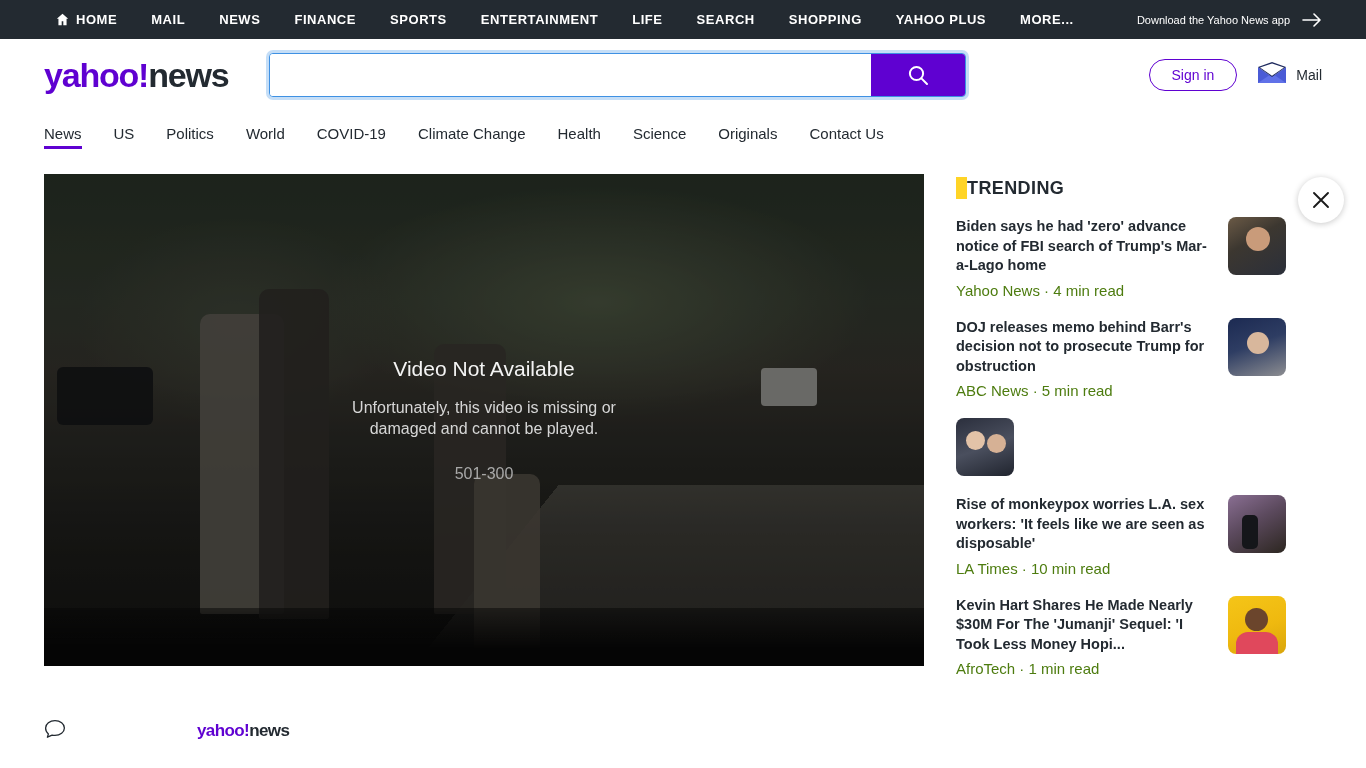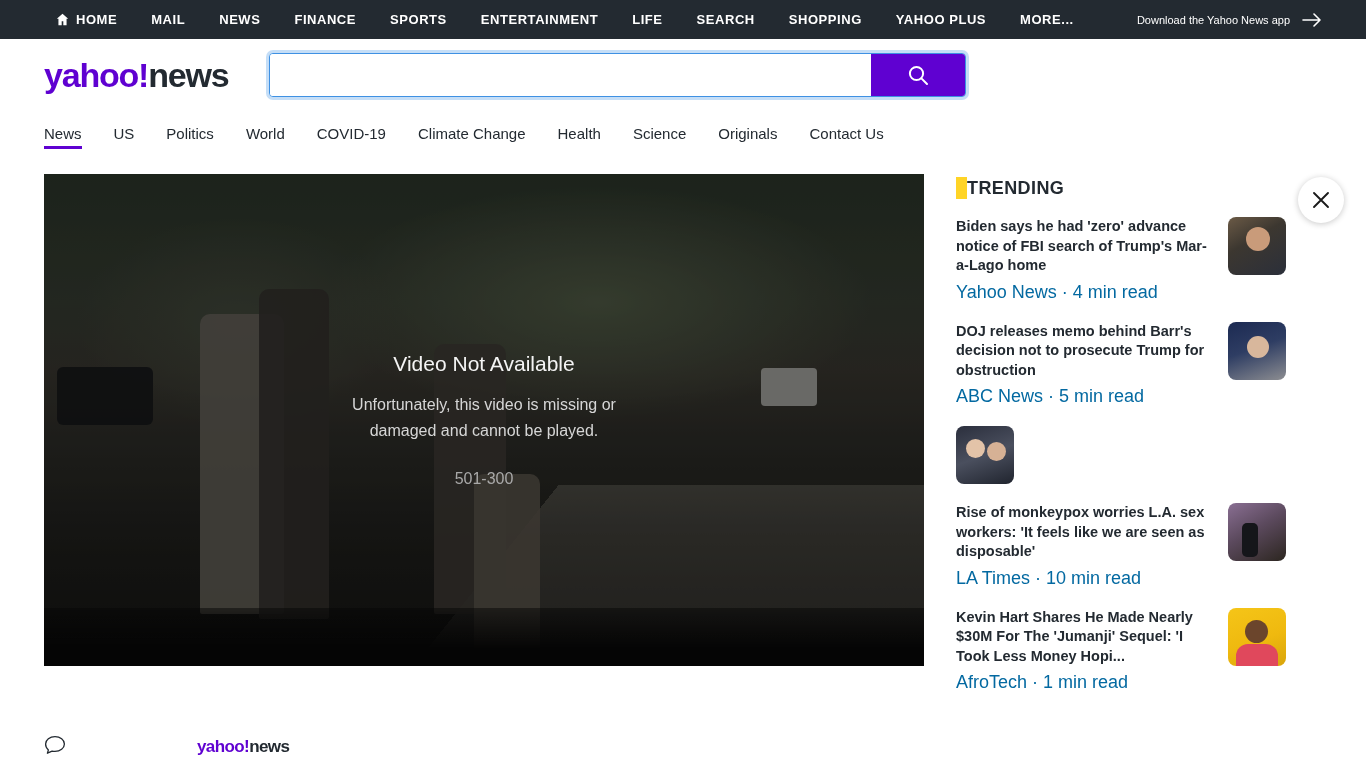--- a/index.html
+++ b/index.html
@@ -254,21 +254,21 @@
     padding: 0 40px;
   }
   .pm-title {
     font-size: 21px;
     font-weight: 500;
     color: #f4f4f4;
     margin-bottom: 16px;
   }
   .pm-sub {
     font-size: 16px;
-    line-height: 26px;
+    line-height: 21px;
     color: #d6d6d6;
     max-width: 270px;
   }
   .pm-code {
     margin-top: 26px;
     font-size: 16px;
     color: #a8a8a8;
   }
 
   
@@ -298,22 +298,22 @@
   }
   .t-text { flex: 1; min-width: 0; }
   .t-title {
     font-size: 14.5px;
     line-height: 19.5px;
     font-weight: bold;
     color: #232a31;
     margin-bottom: 6px;
   }
   .t-meta {
-    font-size: 18px;
-    color: #0369a1;
+    font-size: 15px;
+    color: #4d7c0f;
   }
   .t-thumb {
     width: 58px; height: 58px;
     border-radius: 8px;
     flex-shrink: 0;
     background-size: cover;
     overflow: hidden;
     position: relative;
   }
   .th1 { background: linear-gradient(150deg,#6b5a46 0%,#3c3730 40%,#2b2f3a 100%); }
@@ -441,20 +441,34 @@
     <button class="search-btn">
       <span>
         <svg width="24" height="24" viewBox="0 0 24 24">
             <circle cx="10.5" cy="10.5" r="6.6" stroke="#ffffff" stroke-width="2" fill="none"></circle>
             <path d="M15.4 15.4L21 21" stroke="#ffffff" stroke-width="2" stroke-linecap="round"></path>
           </svg>
       </span>
     </button>
   </div>
 
+  <div class="mast-right">
+    <button class="signin-btn">Sign in</button>
+    <div class="mail-link">
+      <span>
+        <svg width="30" height="24" viewBox="0 0 30 24">
+          <path d="M1 6l14 10L29 6v16H1z" fill="#4a5bd6"></path>
+          <path d="M1 22l13-9h2l13 9z" fill="#6071e8"></path>
+          <path d="M1 6l14-5 14 5-14 10z" fill="#1f2a5e"></path>
+          <path d="M3 6.6L15 2.6l12 4-12 8.2z" fill="#ffffff"></path>
+        </svg>
+      </span>
+      <span class="mail-label">Mail</span>
+    </div>
+  </div>
 </div>
 
 <nav class="section-nav">
   <a class="sec-item active">
       <span>News</span>
     </a>
   <a class="sec-item">
       <span>US</span>
     </a>
   <a class="sec-item">

